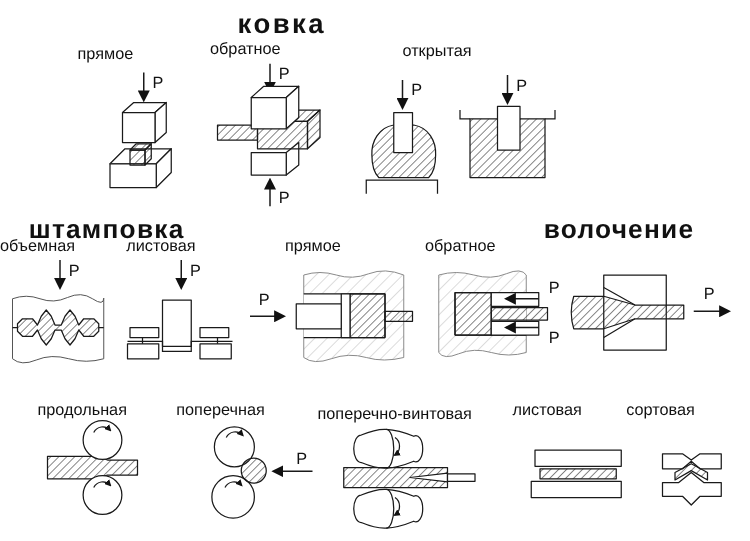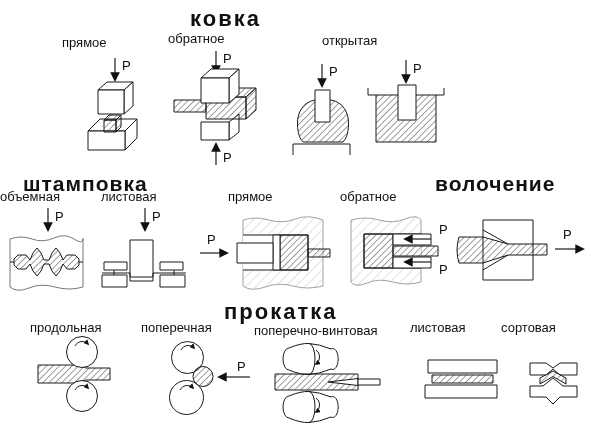--- a/index.html
+++ b/index.html
@@ -45,21 +45,20 @@
 
   <div class="lbl h1" style="left:23px;top:172px;width:160px">штамповка</div>
   <div class="lbl" style="left:0px;top:190px;width:100px">объемная</div>
   <div class="lbl" style="left:101px;top:190px;width:100px">листовая</div>
 
   <div class="lbl" style="left:228px;top:190px;width:100px">прямое</div>
   <div class="lbl" style="left:340px;top:190px;width:100px">обратное</div>
 
   <div class="lbl h1" style="left:435px;top:172px;width:160px">волочение</div>
 
-  <div class="lbl h1big" style="left:224px;top:300px;width:160px">прокатка</div>
   <div class="lbl" style="left:30px;top:321px;width:100px">продольная</div>
   <div class="lbl" style="left:141px;top:321px;width:100px">поперечная</div>
   <div class="lbl" style="left:254px;top:324px;width:160px">поперечно-винтовая</div>
   <div class="lbl" style="left:410px;top:321px;width:100px">листовая</div>
   <div class="lbl" style="left:501px;top:321px;width:100px">сортовая</div>
 
   <svg class="dg" style="left:78px;top:52px" width="100" height="103" viewBox="0 0 100 103">
     <g>
       <line class="ar" x1="37" y1="6" x2="37" y2="28" marker-end="url(#arr)"></line>
       <text x="44" y="18">P</text>

